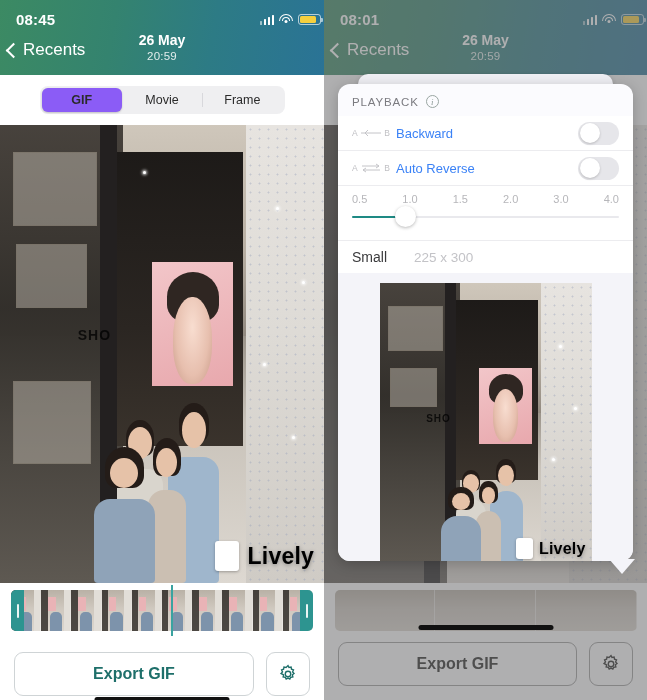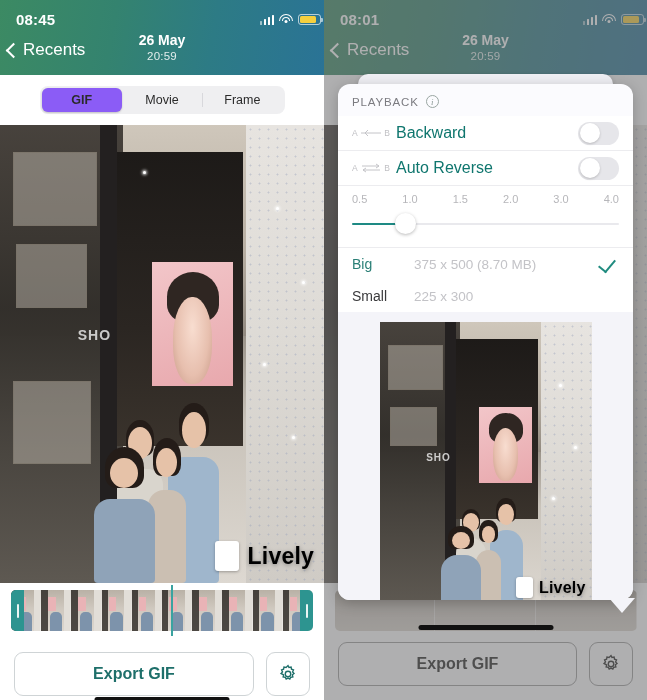--- a/index.html
+++ b/index.html
@@ -82,21 +82,21 @@
   .storefront { position:absolute; left:33%; top:6%; width:42%; height:64%;
       background: linear-gradient(180deg, #1d1a18 0%, #2b2622 60%, #3a332c 100%); }
   .darkframe { position:absolute; left:31%; top:0; width:5%; height:100%; background:#232020; }
   .poster { position:absolute; left:47%; top:30%; width:25%; height:27%;
       background: linear-gradient(160deg,#f2c6c9 0%, #e8a8ad 100%); }
   .poster .face { position:absolute; left:26%; top:28%; width:48%; height:70%;
       background: radial-gradient(ellipse at 50% 35%, #f8ddd0 0%, #e7bfae 60%, #c89a88 100%);
       border-radius: 48% 48% 44% 44%; }
   .poster .hair { position:absolute; left:18%; top:8%; width:64%; height:40%;
       background: #2f2622; border-radius: 50% 50% 35% 35%; }
-  .signtext { position:absolute; color:#ffffff; font-size:14px; font-weight:bold; letter-spacing:1px; opacity:.75; }
+  .signtext { position:absolute; color:#000000; font-size:14px; font-weight:bold; letter-spacing:1px; opacity:.75; }
   .pillar { position:absolute; right:0; top:0; width:24%; height:100%;
       background: linear-gradient(180deg,#e7e4e0 0%, #dedbd6 45%, #cfcbc5 100%); }
   .pillar .dots { position:absolute; inset:0; opacity:.55;
       background-image: radial-gradient(circle, rgba(150,160,185,.75) 0.9px, transparent 1.1px);
       background-size: 9px 9px; }
   .sparkle { position:absolute; width:3px; height:3px; background:#fff; border-radius:50%; box-shadow:0 0 3px 1px rgba(255,255,255,.85); }
   .people { position:absolute; left:26%; bottom:0; width:52%; height:48%; }
   .person { position:absolute; bottom:0; }
   .p-head { position:absolute; border-radius:50%; background:#e6c2a8; }
   .p-hair { position:absolute; background:#241c18; border-radius:50% 50% 30% 30%; }
@@ -147,27 +147,27 @@
   .pop-head { padding: 11px 6px 8px 14px; display:flex; align-items:center; gap:7px; }
   .pop-head .title { font-size: 11.5px; color:#7b7b80; letter-spacing: .85px; }
   .info-icon { width:13px; height:13px; border-radius:50%; border:1.1px solid #9aa6a2;
                display:flex; align-items:center; justify-content:center; font-size:9px; color:#8d9a96;
                font-family:"Liberation Serif", serif; font-style:italic; cursor:pointer; }
   .pop-rows { background:#fff; }
   .prow { display:flex; align-items:center; height: 34px; padding: 0 14px; background:#fff; }
   .prow .ico { width: 44px; font-size: 8.5px; color:#c0c0c4; display:flex; align-items:center; gap:2px; letter-spacing:.5px; }
   .arrow-ico { display:inline-flex; align-items:center; }
   .arrow-ico svg { display:block; }
-  .prow .lbl { flex:1; font-size: 16px; color:#0f766e; }
+  .prow .lbl { flex:1; font-size: 13px; color:#3b82f6; }
   .toggle { width: 41px; height: 23px; border-radius: 12px; background:#e6e6ea; position:relative; flex:none; cursor:pointer; }
   .toggle i { position:absolute; left: 1.5px; top: 1.5px; width: 20px; height:20px; background:#fff; border-radius:50%;
               box-shadow: 0 1px 2.5px rgba(0,0,0,.2); display:block; }
   .pop-sep { height:1px; background:#ececef; margin: 0 0 0 0; }
   .speed { padding: 7px 14px 12px 14px; background:#fff; }
-  .ticks { display:flex; justify-content:space-between; font-size: 11px; color:#b6b6ba; margin-bottom: 8px; }
+  .ticks { display:flex; justify-content:space-between; font-size: 11px; color:#b6b6ba; margin-bottom: 1px; }
   .slider { position:relative; height: 22px; }
   .track { position:absolute; left:0; right:0; top: 10px; height: 2px; background:#e9e9ed; border-radius:2px; }
   .track-fill { position:absolute; left:0; top: 10px; height: 2px; background:#1e8a84; border-radius:2px; width: 20%; }
   .thumb { position:absolute; top:0; left: 20%; width: 21px; height: 21px; margin-left:-10.5px; background:#fff;
            border-radius:50%; box-shadow: 0 1px 3.5px rgba(0,0,0,.28); cursor:pointer; }
   .size-block { background:#fff; }
   .srow { display:flex; align-items:center; height: 32px; padding: 0 14px; cursor:pointer; }
   .srow .name { width: 62px; font-size: 14px; }
   .srow.sel .name { color:#2a7f76; }
   .srow .name { color:#3a3a3c; }
@@ -497,25 +497,20 @@
           </div>
           <div class="slider">
             <div class="track"></div>
             <div class="track-fill"></div>
             <div class="thumb"></div>
           </div>
         </div>
         <div class="pop-sep"></div>
 
         <div class="size-block">
-          <div class="srow sel">
-            <span class="name">Big</span>
-            <span class="dim-txt">375 x 500 (8.70 MB)</span>
-            <span class="check"></span>
-          </div>
           <div class="srow">
             <span class="name">Small</span>
             <span class="dim-txt">225 x 300</span>
           </div>
         </div>
       </div>
 
       <div class="preview-area">
         <div class="preview-img">
           <div class="scene">

